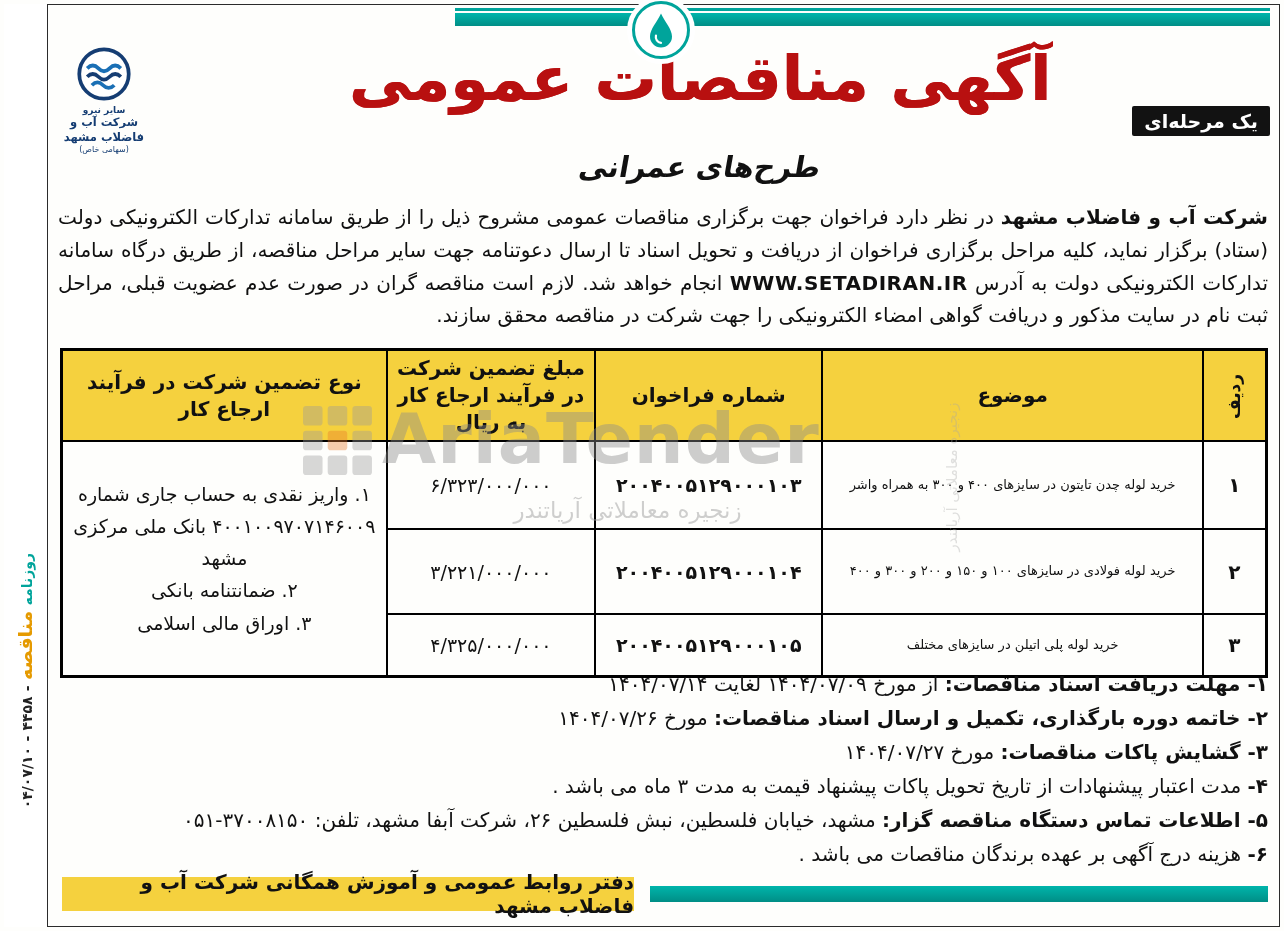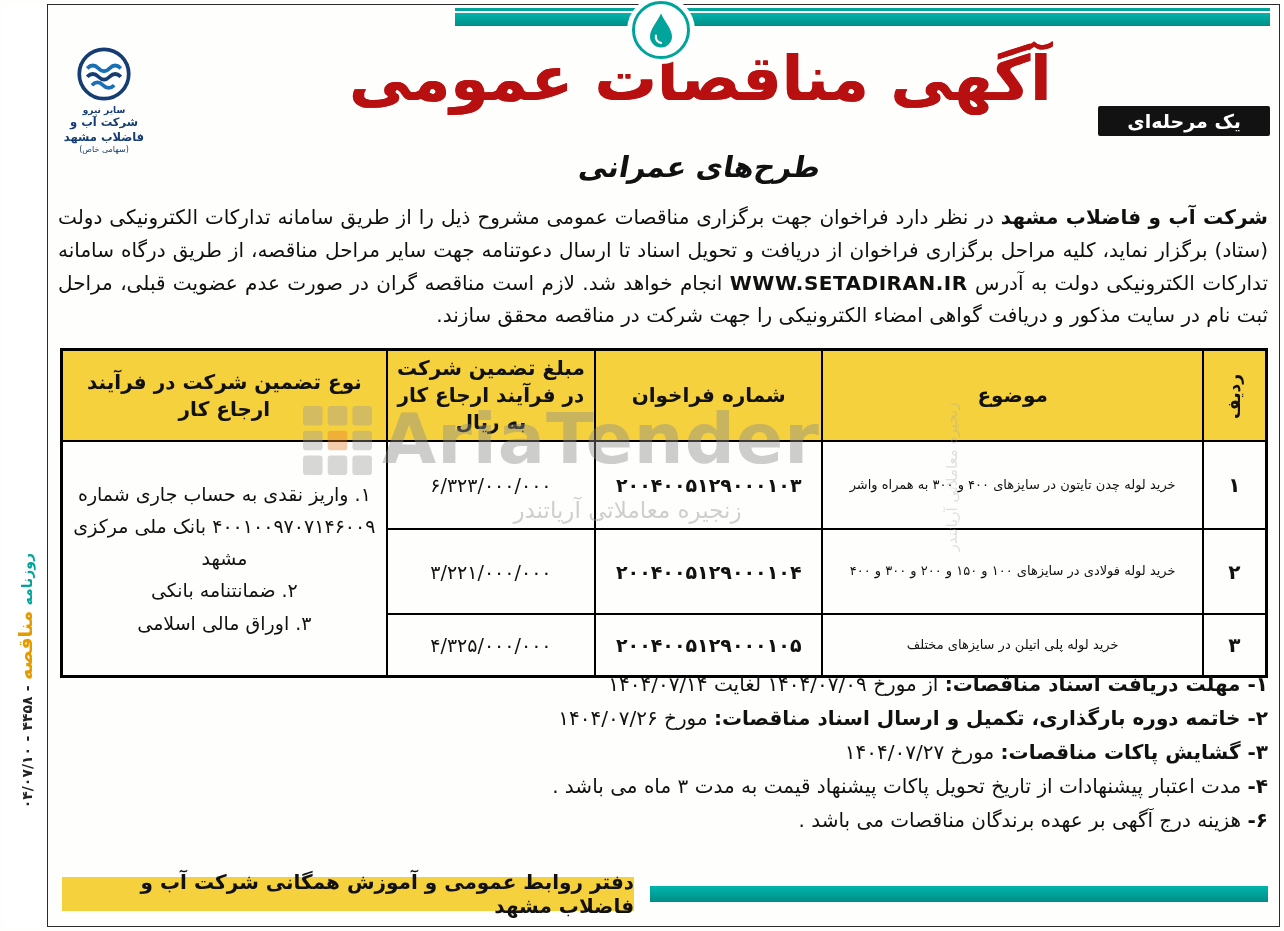--- a/index.html
+++ b/index.html
@@ -18,21 +18,21 @@
   .vert .npname { color:#e59a00; font-size:19px; font-weight:bold; }
   .vert .iss, .vert .dt, .vert .sep { color:#222; font-size:14px; }
 
   
   .topbar-line { position:absolute; top:8px; left:455px; right:14px; height:2.5px; background:#00a49b; }
   .topbar { position:absolute; top:13px; left:455px; right:14px; height:13px; background:linear-gradient(#00b5ab,#008e86); }
   .emblem { position:absolute; top:1px; left:632px; width:58px; height:58px; background:#fff; border:3px solid #00a49b;
             border-radius:50%; box-shadow:0 0 0 5px #fff; display:flex; align-items:center; justify-content:center; z-index:3; }
 
   
-  .stage { position:absolute; top:106px; right:14px; height:30px; min-width:122px; padding:0 29px;
+  .stage { position:absolute; top:106px; right:14px; height:30px; min-width:122px; padding:0 12px;
            background:#121212; color:#fff; font-size:19px; font-weight:bold;
            display:flex; align-items:center; justify-content:center; border-radius:2px; }
 
   
   .logo { position:absolute; top:46px; left:54px; width:100px; text-align:center; color:#153d73; }
   .logo svg { display:block; margin:0 auto; }
   .logo-t1 { font-size:9px; font-weight:bold; margin-top:3px; }
   .logo-t2 { font-size:11.5px; font-weight:bold; line-height:1.3; }
   .logo-t3 { font-size:8px; }
 
@@ -157,20 +157,21 @@
         <td class="cell-amount">۴/۳۲۵/۰۰۰/۰۰۰</td>
       </tr>
     </tbody>
   </table>
 
   <div class="notes">
     <div class="note"><strong>۱- مهلت دریافت اسناد مناقصات:</strong><span> از مورخ ۱۴۰۴/۰۷/۰۹ لغایت ۱۴۰۴/۰۷/۱۴</span></div>
     <div class="note"><strong>۲- خاتمه دوره بارگذاری، تکمیل و ارسال اسناد مناقصات:</strong><span> مورخ ۱۴۰۴/۰۷/۲۶</span></div>
     <div class="note"><strong>۳- گشایش پاکات مناقصات:</strong><span> مورخ ۱۴۰۴/۰۷/۲۷</span></div>
     <div class="note"><strong>۴-</strong><span> مدت اعتبار پیشنهادات از تاریخ تحویل پاکات پیشنهاد قیمت به مدت ۳ ماه می باشد .</span></div>
+    <div class="note"><strong>۵- اطلاعات تماس دستگاه مناقصه گزار:</strong><span> مشهد، خیابان فلسطین، نبش فلسطین ۲۶، شرکت آبفا مشهد، تلفن: ۳۷۰۰۸۱۵۰-۰۵۱</span></div>
     <div class="note"><strong>۶-</strong><span> هزینه درج آگهی بر عهده برندگان مناقصات می باشد .</span></div>
   </div>
 
   <div class="footer-yellow">
     <span>دفتر روابط عمومی و آموزش همگانی شرکت آب و فاضلاب مشهد</span>
   </div>
   <div class="footer-teal"></div>
 
   <div class="strip">
     <div class="vert">

